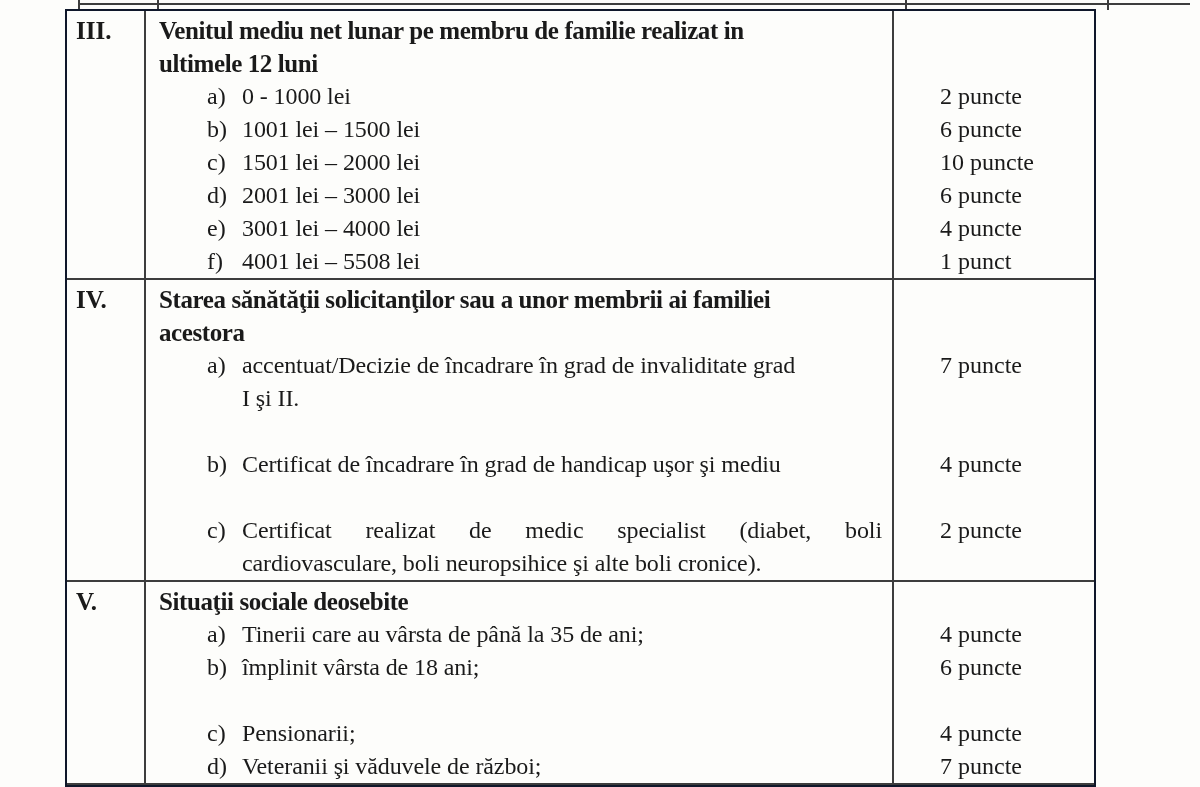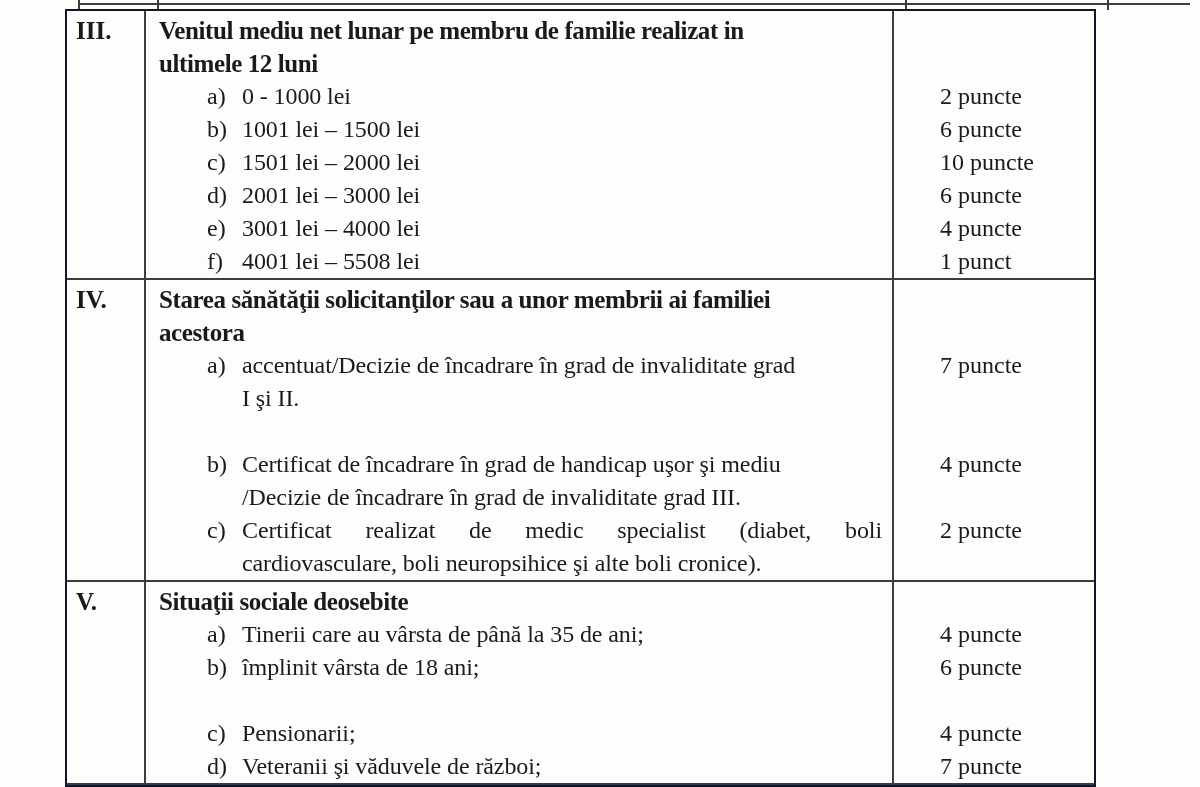--- a/index.html
+++ b/index.html
@@ -119,21 +119,20 @@
           <span class="ilabel">a)</span>
           <div class="ilines">
             <div class="line">accentuat/Decizie de încadrare în grad de invaliditate grad</div>
             <div class="line">I şi II.</div>
           </div>
         </div>
         <div class="item l2">
           <span class="ilabel">b)</span>
           <div class="ilines">
             <div class="line">Certificat de încadrare în grad de handicap uşor şi mediu</div>
-            <div class="line">/Decizie de încadrare în grad de invaliditate grad III.</div>
           </div>
         </div>
         <div class="item l2">
           <span class="ilabel">c)</span>
           <div class="ilines">
             <div class="line jl">Certificat realizat de medic specialist (diabet, boli</div>
             <div class="line">cardiovasculare, boli neuropsihice şi alte boli cronice).</div>
           </div>
         </div>
       </div>

